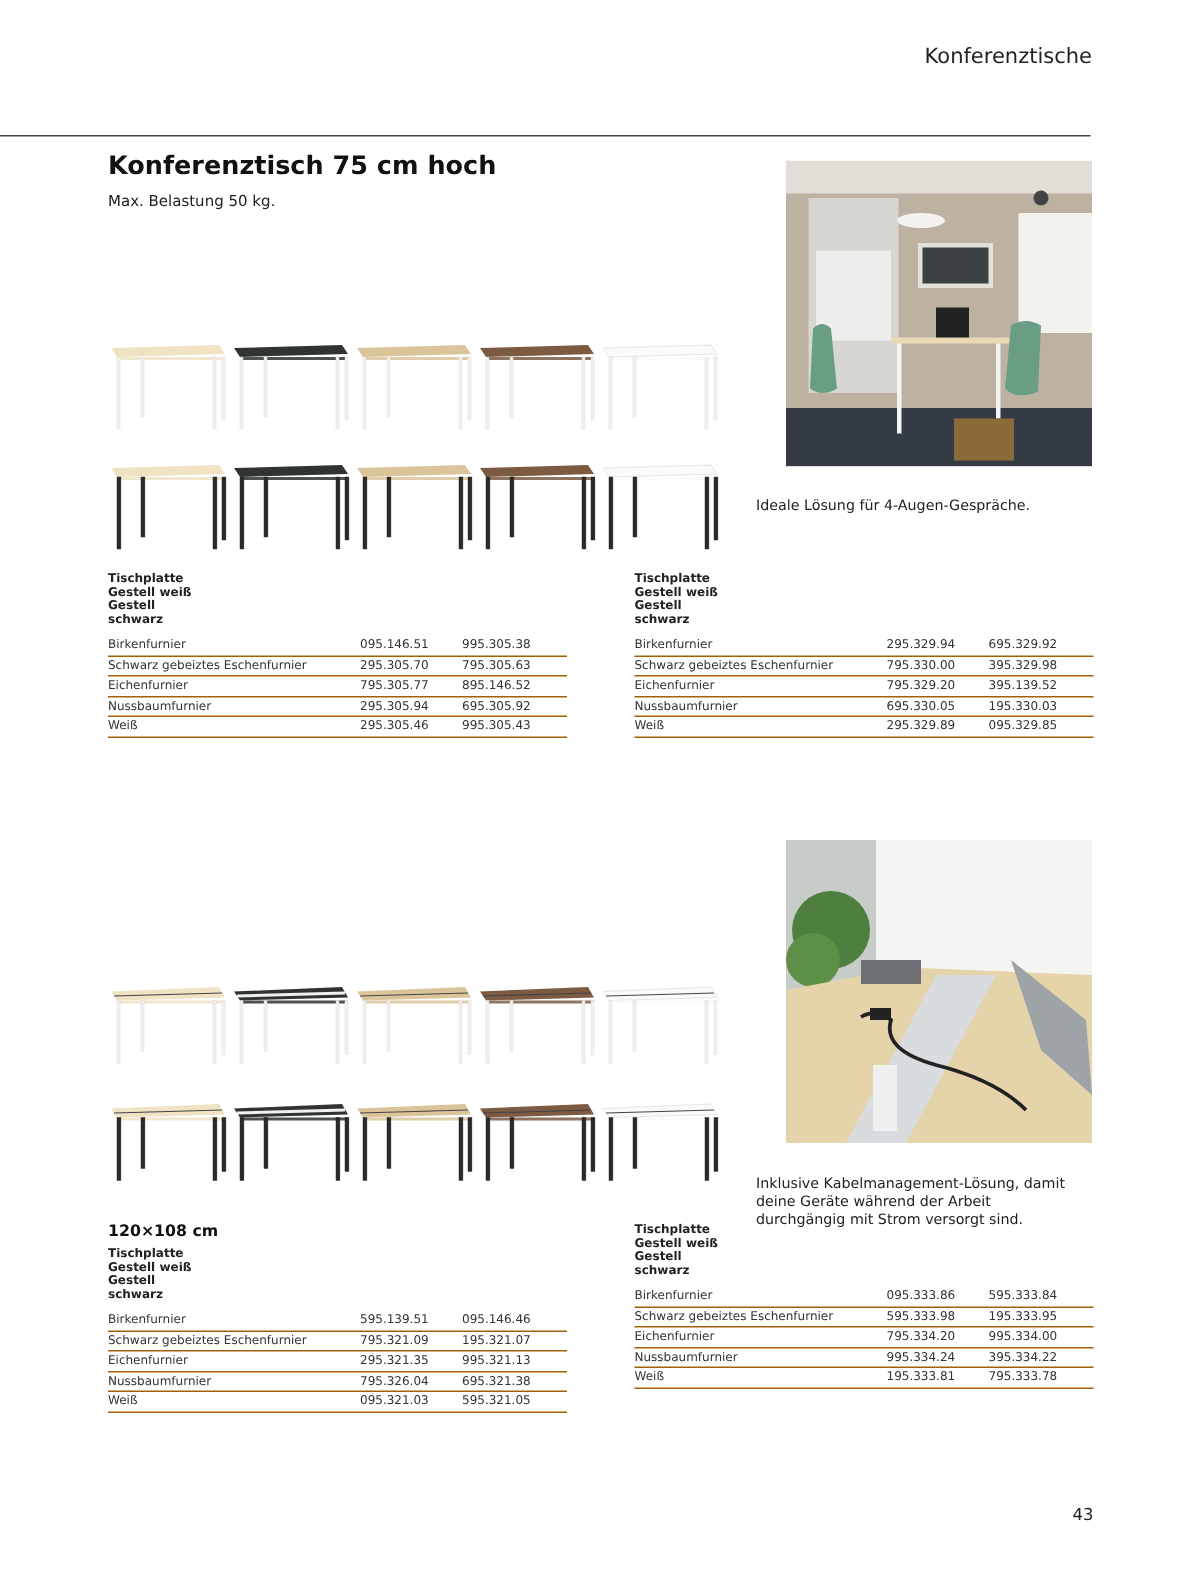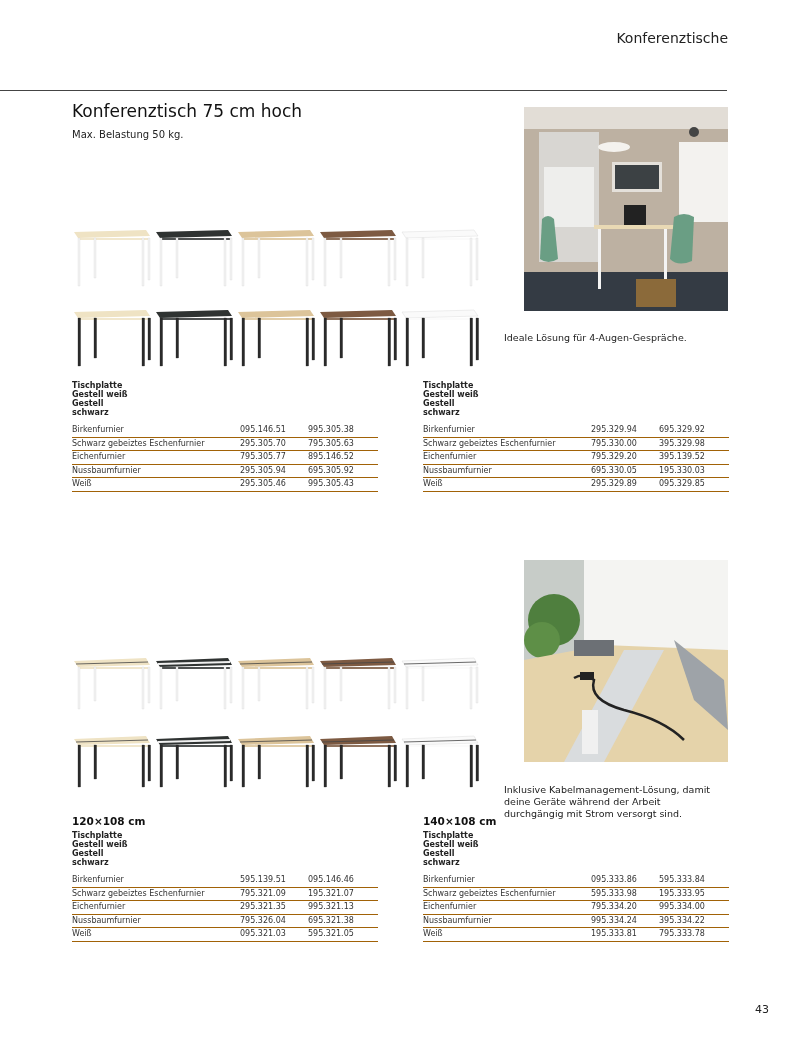--- a/index.html
+++ b/index.html
@@ -1,38 +1,38 @@
 <!DOCTYPE html>
 <html><head>
 <meta charset="utf-8">
 <style>
   html, body { margin:0; padding:0; }
   body { width:800px; height:1051px; background:#fff; position:relative; font-family:"DejaVu Sans", sans-serif; color:#222; overflow:hidden; }
   .header-label { position:absolute; right:72px; top:30px; font-size:14px; color:#222; }
   .header-rule { position:absolute; left:0; top:90px; width:727px; height:1px; background:#444; }
-  .page-title { position:absolute; left:72px; top:101px; font-size:17px; font-weight:400; color:#111; }
+  .page-title { position:absolute; left:72px; top:101px; font-size:17px; font-weight:700; color:#111; }
   .subtitle { position:absolute; left:72px; top:129px; font-size:10px; color:#222; }
 
   .photo { position:absolute; left:524px; width:204px; overflow:hidden; }
   .photo svg { display:block; }
   .caption { position:absolute; left:504px; width:210px; font-size:9.5px; line-height:12px; color:#222;margin-top:16px; }
 
   .table-grid { position:absolute; left:72px; }
   .tbl { display:grid; grid-template-columns:repeat(5, 80px); column-gap:2px; row-gap:20px; }
   .tbl svg { display:block; }
 
   .spec { position:absolute; width:306px; font-size:8px; }
   .spec h3 { margin:0 0 4px 0; font-size:10.5px; font-weight:700; color:#111; }
   .spec .hdr { display:flex; font-weight:700; font-size:8px; padding-bottom:7px;flex-direction:column; }
   .spec .row { display:flex; border-bottom:1px solid #a16207; height:12.5px; line-height:12.5px; color:#333; }
   .spec .c1 { width:168px; }
   .spec .c2 { width:68px; }
   .spec .c3 { width:70px; }
 
-  .page-num { position:absolute; left:715px; top:1003px; font-size:11px; color:#222;margin-left:40px; }
+  .page-num { position:absolute; left:715px; top:1003px; font-size:11px; color:#222; }
 </style>
 </head>
 <body>
 
 <div class="header-label">Konferenztische</div>
 <div class="header-rule"></div>
 
 <h1 class="page-title" style="margin:0;">Konferenztisch 75 cm hoch</h1>
 <div class="subtitle">Max. Belastung 50 kg.</div>
 
@@ -388,21 +388,20 @@
       <span class="c2">795.326.04</span>
       <span class="c3">695.321.38</span>
     </div>
     <div class="row">
       <span class="c1">Weiß</span>
       <span class="c2">095.321.03</span>
       <span class="c3">595.321.05</span>
     </div>
   </div>
 <div class="spec" style="left:423px;top:815px;" id="spec3">
-    <h3>140×108 cm</h3>
     <div class="hdr">
       <span class="c1">Tischplatte</span>
       <span class="c2">Gestell weiß</span>
       <span class="c3">Gestell schwarz</span>
     </div>
     <div class="row">
       <span class="c1">Birkenfurnier</span>
       <span class="c2">095.333.86</span>
       <span class="c3">595.333.84</span>
     </div>

